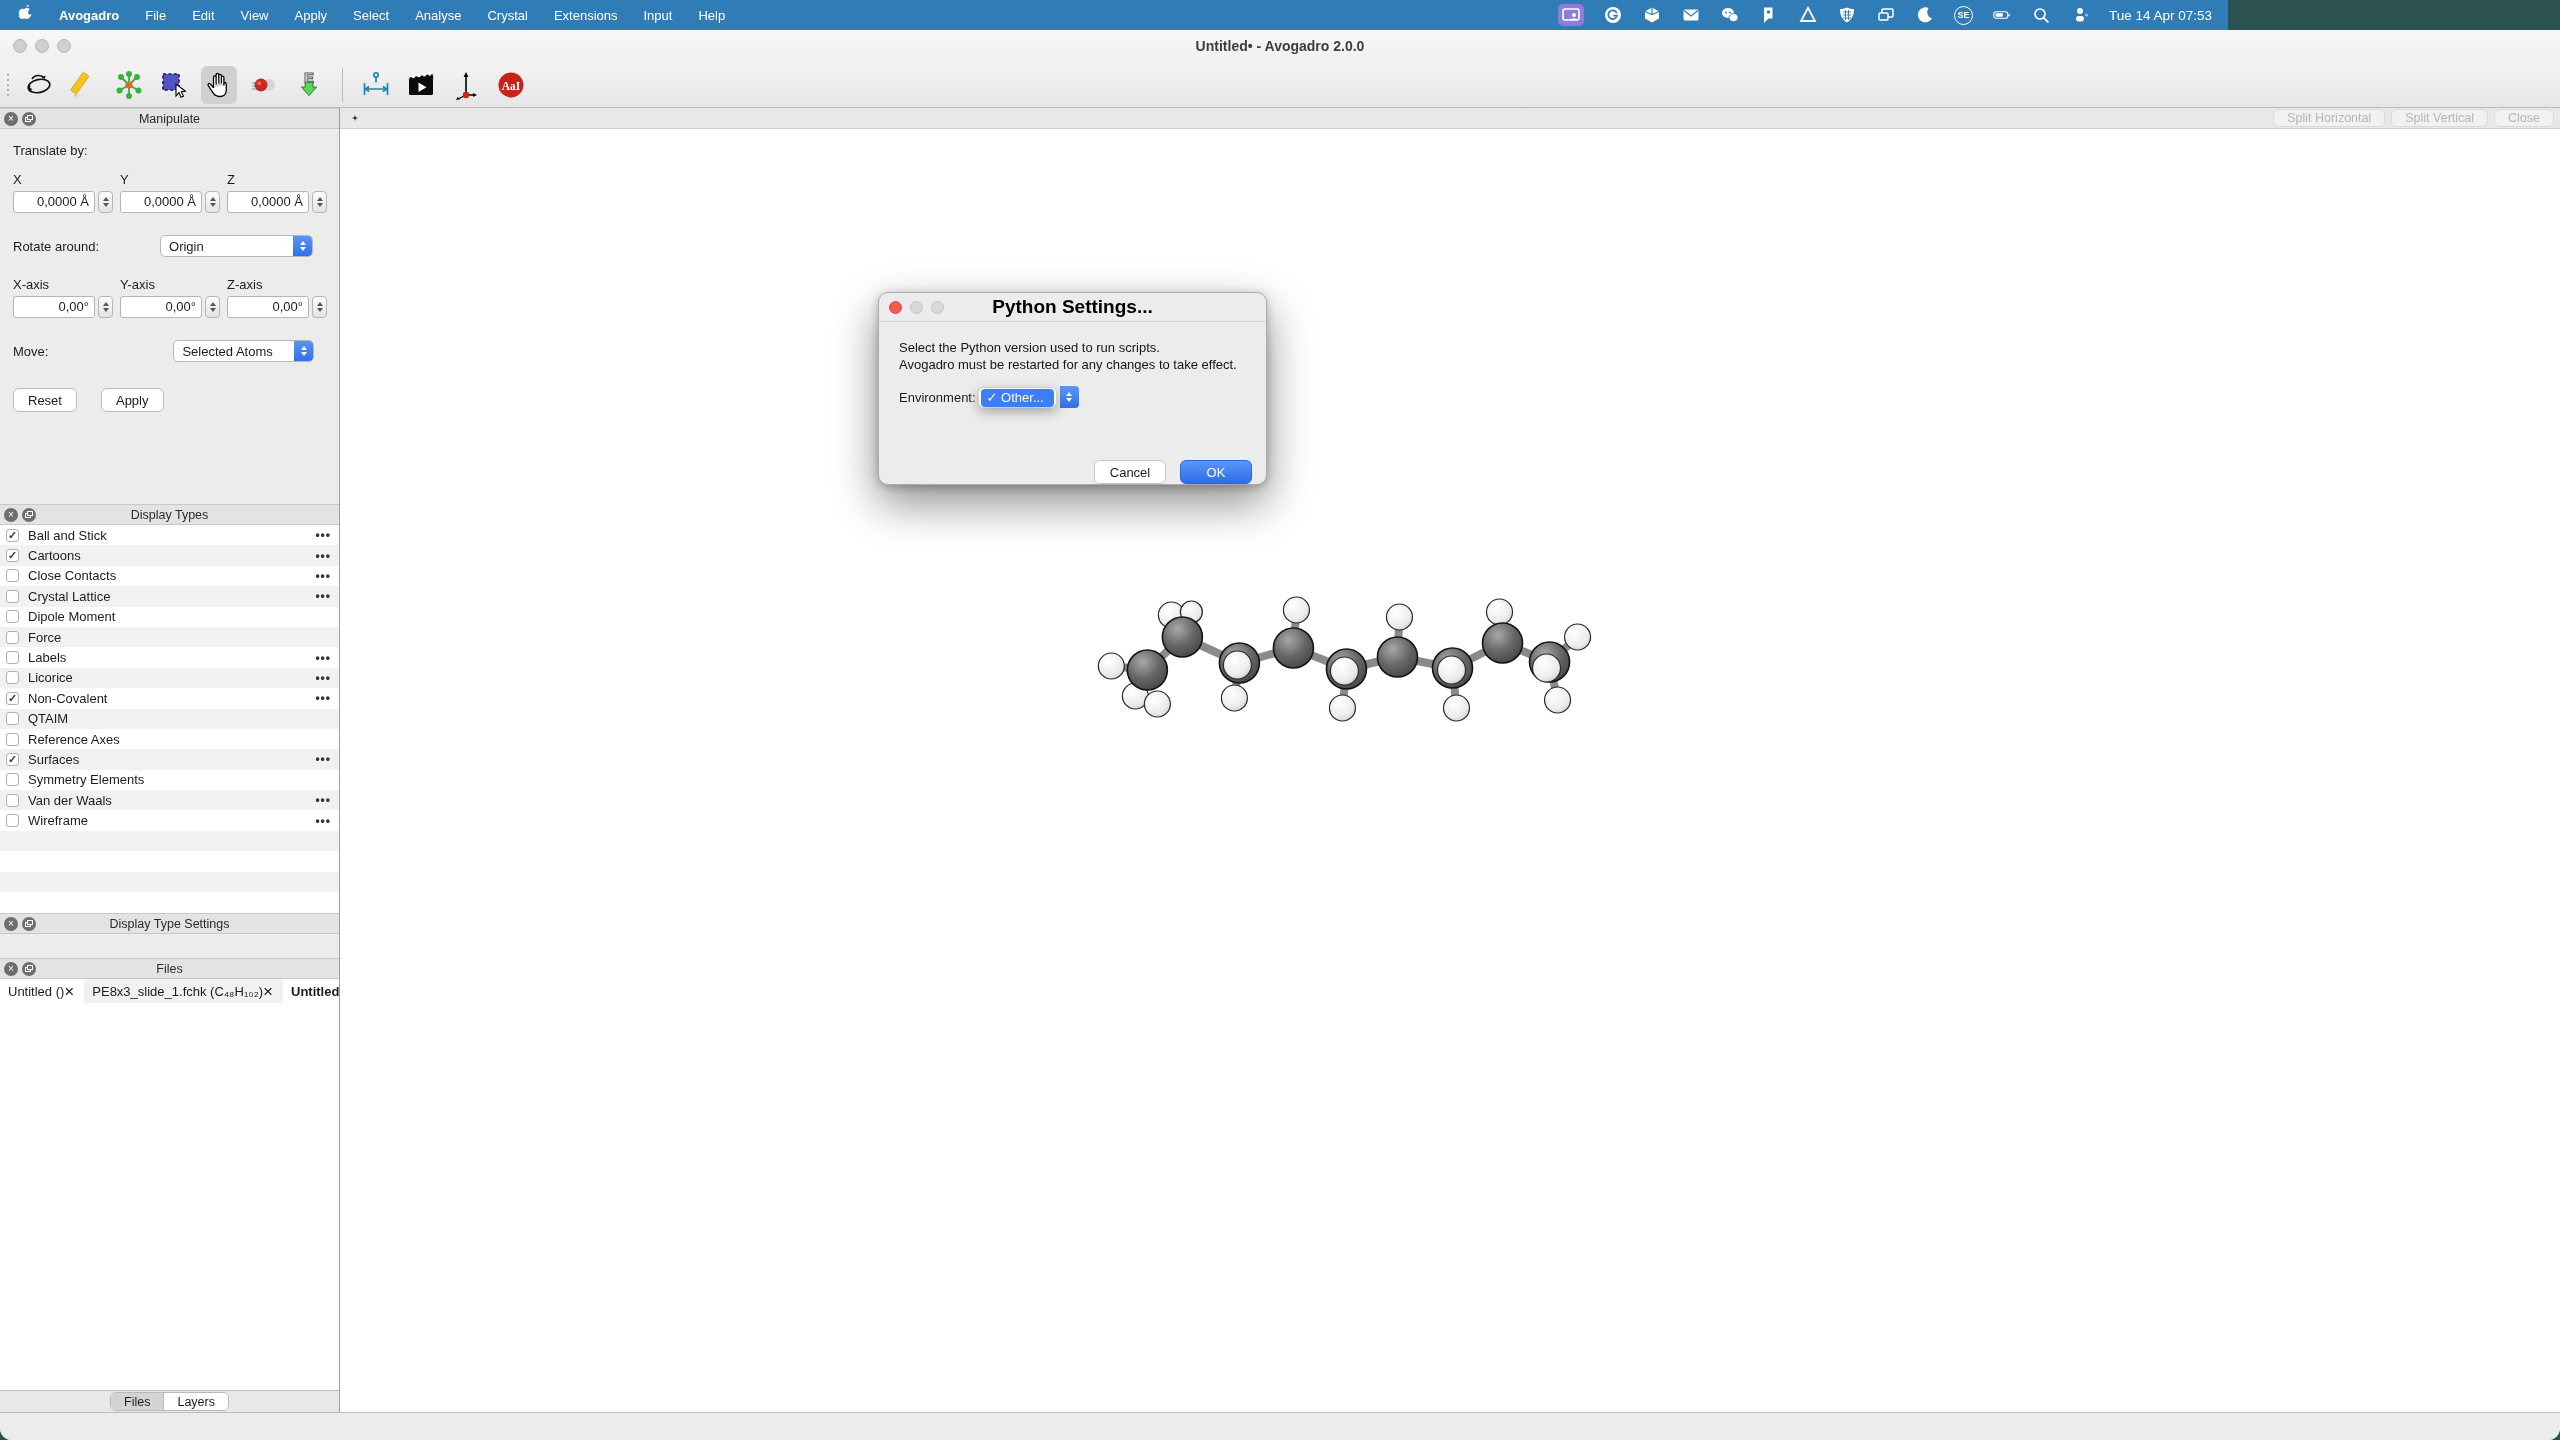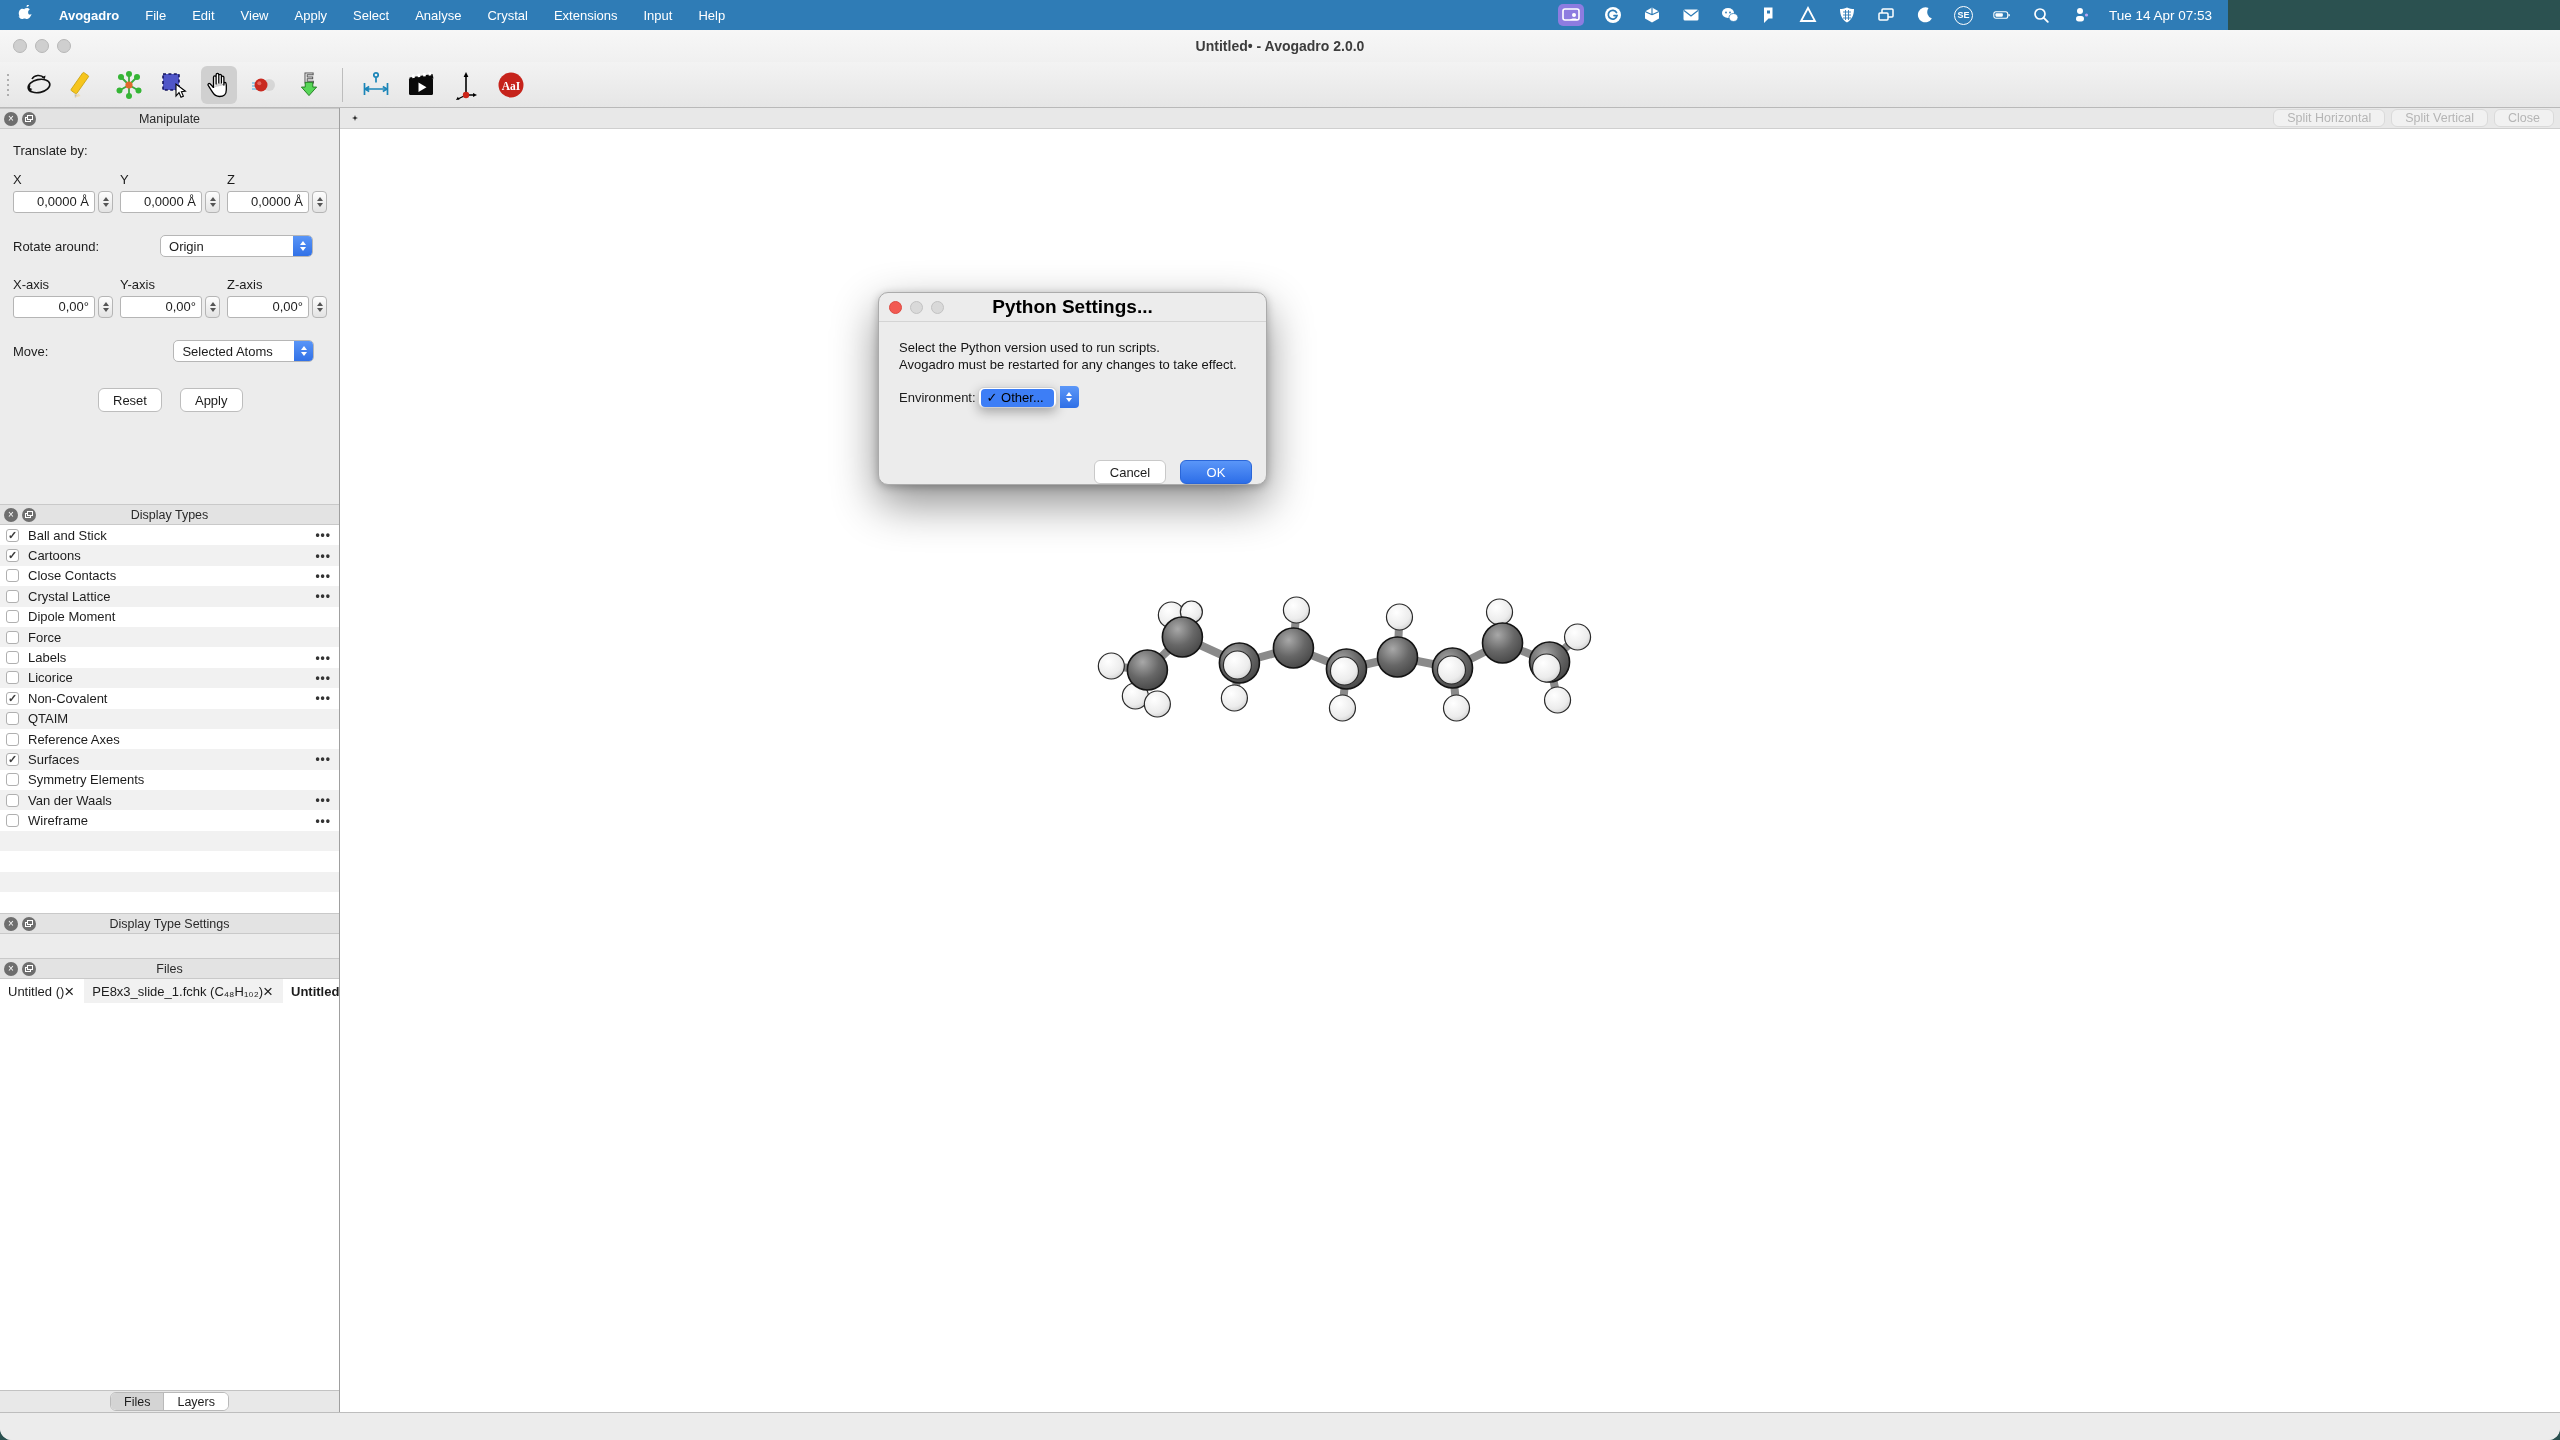--- a/index.html
+++ b/index.html
@@ -64,21 +64,21 @@
     border:1px solid #b5b5b5; border-radius:4px; display:flex; flex-direction:column; align-items:center; justify-content:center; gap:2px; }
   .stepper .up { width:0; height:0; border-left:3.5px solid transparent; border-right:3.5px solid transparent; border-bottom:4px solid #555; }
   .stepper .dn { width:0; height:0; border-left:3.5px solid transparent; border-right:3.5px solid transparent; border-top:4px solid #555; }
   .formrow { display:flex; align-items:center; margin-top:22px; }
   .popup { height:22px; background:#fff; border:1px solid #b6b6b6; border-radius:5px; display:flex; align-items:center; overflow:hidden; }
   .popup .pv { flex:1; padding-left:8px; }
   .pop-step { width:19px; height:22px; background:linear-gradient(#5b97f8,#2f6fe6); display:flex; flex-direction:column; align-items:center; justify-content:center; gap:2px; border-radius:0 4px 4px 0; }
   .pop-step .up { width:0; height:0; border-left:3.5px solid transparent; border-right:3.5px solid transparent; border-bottom:4px solid #fff; }
   .pop-step .dn { width:0; height:0; border-left:3.5px solid transparent; border-right:3.5px solid transparent; border-top:4px solid #fff; }
   .axisrow { margin-top:20px; margin-bottom:4px; }
-  .btnrow { display:flex; gap:18px; margin-top:26px; margin-left:85px; }
+  .btnrow { display:flex; gap:24px; margin-top:26px; }
   .pushbtn { height:24px; padding:0 14px; background:#fff; border:1px solid #bdbdbd; border-radius:6px; font-size:13px;
     display:flex; align-items:center; justify-content:center; color:#1c1c1c; }
 
   
   .dt-list { height:388px; flex:none; background:#fff; overflow:hidden; }
   .dt-row { height:20.4px; display:flex; align-items:center; padding:0 8px 0 6px; }
   .dt-row:nth-child(even) { background:#f1f1f1; }
   .checkbox { width:13px; height:13px; border:1px solid #b0b0b0; border-radius:3px; background:#fff; margin-right:9px; flex:none;
     display:flex; align-items:center; justify-content:center; font-size:11px; font-weight:bold; color:#3c3c3c; }
   .dt-label { flex:1; font-size:13px; }
@@ -119,21 +119,21 @@
   .dlg-traffic { position:absolute; left:10px; top:8px; display:flex; gap:8px; }
   .dtl { width:13px; height:13px; border-radius:50%; }
   .dtl.red { background:#f25a52; border:1px solid #dd4a41; }
   .dtl.gray { background:#d9d9d9; border:1px solid #c2c2c2; }
   .dlg-title { font-size:19px; font-weight:bold; color:#000000; }
   .dlg-body { padding:17px 17px 0 20px; }
   .dlg-line { font-size:13px; line-height:17px; color:#151515; }
   .env-row { display:flex; align-items:center; margin-top:13px; }
   .env-label { font-size:13px; }
   .open-menu { background:#fff; border:1px solid #cfcfcf; border-radius:6px; padding:2px; box-shadow:0 4px 12px rgba(0,0,0,.3); margin-left:2px; }
-  .menu-item-sel { background:#3d7ef6; color:#000000; border-radius:4px; padding:1px 10px 2px 6px; font-size:13px; white-space:nowrap; }
+  .menu-item-sel { background:#3d7ef6; color:#fef9c3; border-radius:4px; padding:1px 10px 2px 6px; font-size:13px; white-space:nowrap; }
   .env-step { margin-left:3px; }
   .dlg-btns { position:absolute; right:14px; bottom:0; display:flex; gap:14px; }
   .dlg-btn { height:24px; min-width:72px; border-radius:6px; display:flex; align-items:center; justify-content:center; font-size:13px; }
   .dlg-btn.cancel { background:#fff; border:1px solid #c9c9c9; color:#1c1c1c; }
   .dlg-btn.ok { background:linear-gradient(#5a96f8,#2d6ee8); color:#fff; border:1px solid #2a66d8; }
 </style>
 </head>
 <body>
 
 <div class="menubar">

